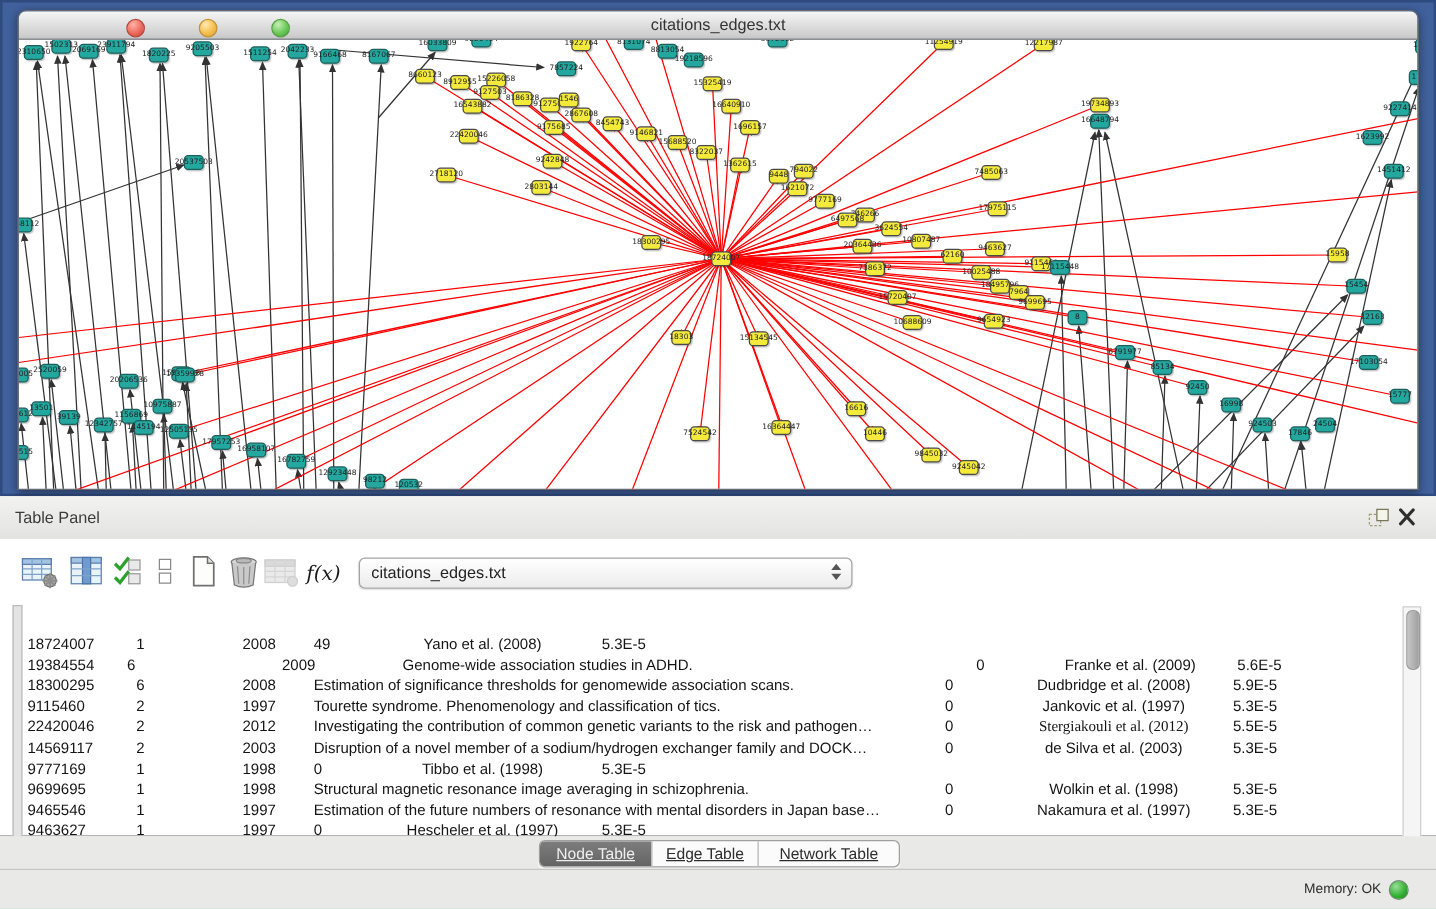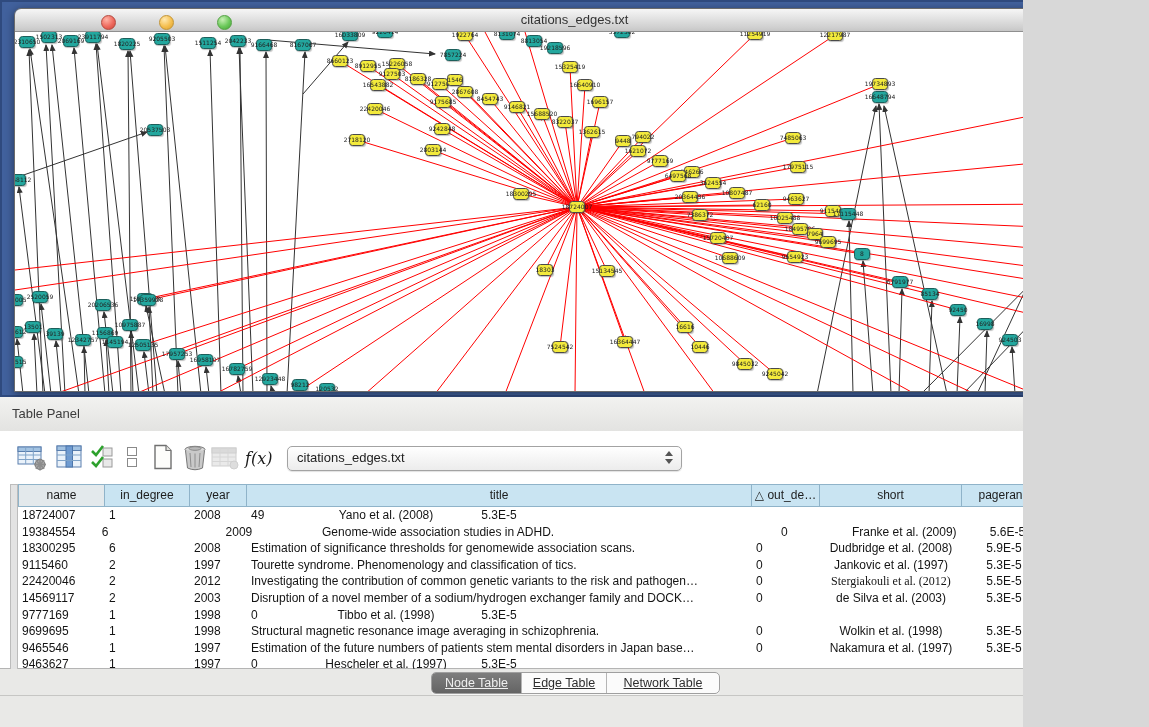--- a/index.html
+++ b/index.html
@@ -1,16 +1,16 @@
 <!DOCTYPE html>
 <html><head>
 <meta charset="utf-8">
 <style>
   html,body{margin:0;padding:0;background:#d8d8d8;}
-  .app{position:relative;width:1023px;height:727px;overflow:hidden;
+  .app{position:relative;width:1149px;height:727px;overflow:hidden;
        font-family:"Liberation Sans","DejaVu Sans",sans-serif;background:#86efac;}
 
   
   .network-area{position:absolute;left:0;top:0;width:1149px;height:397px;
      background:#41619d;box-shadow:inset 0 0 0 2px #2f4a7e;}
   .mac-window{position:absolute;left:14px;top:8px;width:1121px;height:384px;
      border-radius:7px 7px 0 0;box-shadow:0 2px 8px rgba(0,0,0,.45);overflow:hidden;
      border:1px solid #6b6b6b;box-sizing:border-box;}
   .titlebar{position:relative;height:22px;background:linear-gradient(#f6f6f6,#cfcfcf 85%,#c6c6c6);
      border-bottom:1px solid #8f8f8f;}
@@ -691,29 +691,20 @@
 
       <div class="combo">
         <span class="val">citations_edges.txt</span>
         <span class="arrows">
             <i class="up"></i>
             <i class="dn"></i>
           </span>
       </div>
 
       <div class="gutter"></div>
-      <div class="tbl-header" id="tbl-header">
-          <div class="th first" style="width: 87px;">name</div>
-          <div class="th" style="width: 85px;">in_degree</div>
-          <div class="th" style="width: 57px;">year</div>
-          <div class="th" style="width: 505px;">title</div>
-          <div class="th" style="width: 68px;">△ out_de…</div>
-          <div class="th" style="width: 142px;">short</div>
-          <div class="th" style="width: 84px;">pagerank</div>
-        </div>
       <div class="tbl-body" id="tbl-body">
           <div class="tr">
             <div class="td" style="width: 87px;">18724007</div>
             <div class="td" style="width: 85px;">1</div>
             <div class="td" style="width: 57px;">2008</div>
             <div class="td" style="width: 68px;">49</div>
             <div class="td center" style="width: 142px;">Yano et al. (2008)</div>
             <div class="td center" style="width: 84px;">5.3E-5</div>
           </div>
           <div class="tr">
@@ -775,21 +766,21 @@
             <div class="td" style="width: 57px;">1998</div>
             <div class="td" style="width: 505px;">Structural magnetic resonance image averaging in schizophrenia.</div>
             <div class="td" style="width: 68px;">0</div>
             <div class="td center" style="width: 142px;">Wolkin et al. (1998)</div>
             <div class="td center" style="width: 84px;">5.3E-5</div>
           </div>
           <div class="tr">
             <div class="td" style="width: 87px;">9465546</div>
             <div class="td" style="width: 85px;">1</div>
             <div class="td" style="width: 57px;">1997</div>
-            <div class="td" style="width: 505px;">Estimation of the future numbers of patients stem mental disorders in Japan base…</div>
+            <div class="td" style="width: 505px;">Estimation of the future numbers of resonance with mental disorders in Japan base…</div>
             <div class="td" style="width: 68px;">0</div>
             <div class="td center" style="width: 142px;">Nakamura et al. (1997)</div>
             <div class="td center" style="width: 84px;">5.3E-5</div>
           </div>
           <div class="tr">
             <div class="td" style="width: 87px;">9463627</div>
             <div class="td" style="width: 85px;">1</div>
             <div class="td" style="width: 57px;">1997</div>
             <div class="td" style="width: 68px;">0</div>
             <div class="td center" style="width: 142px;">Hescheler et al. (1997)</div>

